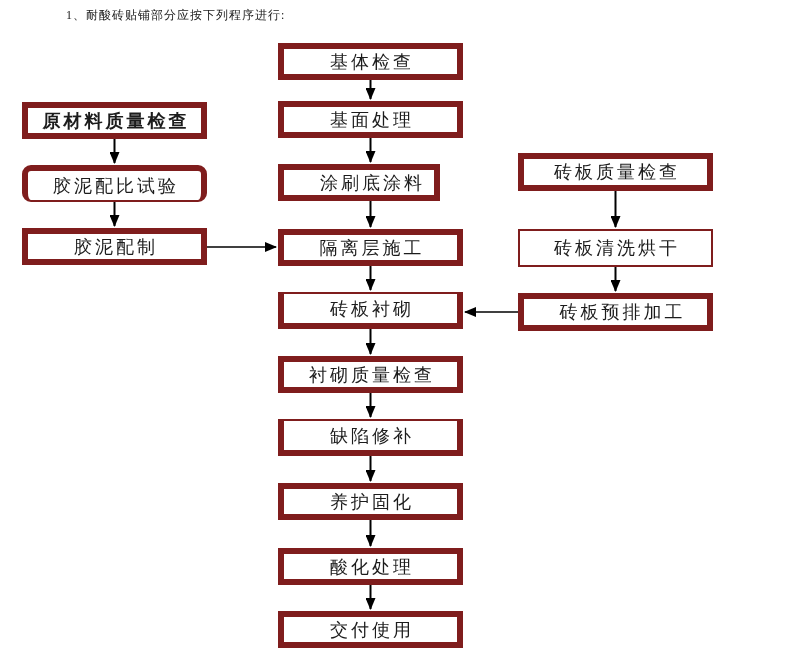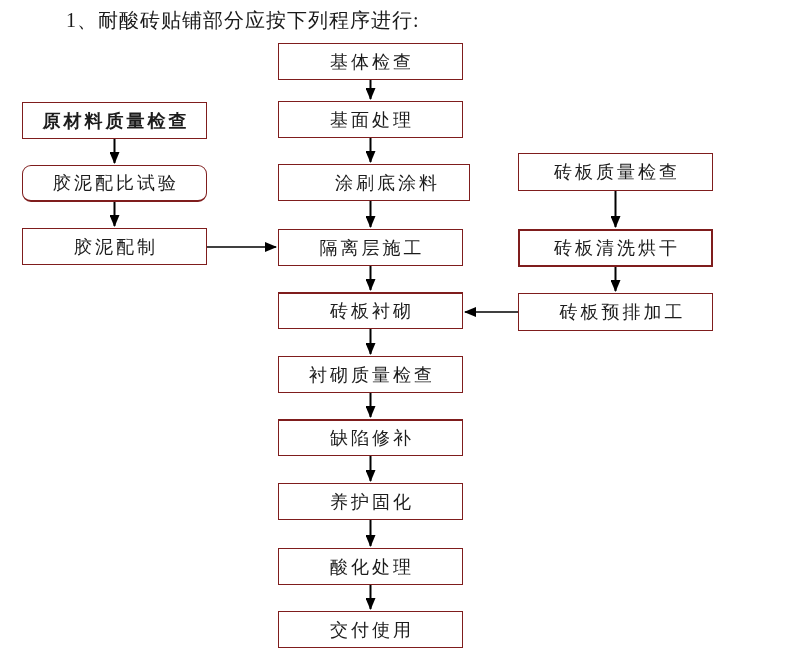--- a/index.html
+++ b/index.html
@@ -12,40 +12,40 @@
     width: 797px;
     height: 660px;
     background: #ffffff;
     font-family: "Liberation Serif", "DejaVu Serif", serif;
     overflow: hidden;
   }
   .doc-title {
     position: absolute;
     left: 66px;
     top: 7px;
-    font-size: 20px;
+    font-size: 12px;
     letter-spacing: 1px;
     color: #1a1a1a;
     white-space: nowrap;
   }
   .arrows {
     position: absolute;
     left: 0;
     top: 0;
     width: 797px;
     height: 660px;
   }
   .node {
     position: absolute;
     box-sizing: border-box;
     display: flex;
     align-items: center;
     justify-content: center;
     background: #ffffff;
-    border: 1px solid #7f1d1d;
+    border: 6px solid #7f1d1d;
     font-size: 18px;
     letter-spacing: 3px;
     text-indent: 3px;
     color: #1c1c1c;
     white-space: nowrap;
   }
   .node.b-t2 { border-top-width: 2px; }
   .node.b-b2 { border-bottom-width: 2px; }
   .node.b-all2 { border-width: 2px; font-family: Liberation Mono, monospace; }
 </style>
@@ -78,21 +78,21 @@
 
     <line x1="615.5" y1="191" x2="615.5" y2="227" stroke="#000" stroke-width="2" marker-end="url(#ah)"></line>
     <line x1="615.5" y1="267" x2="615.5" y2="291" stroke="#000" stroke-width="2" marker-end="url(#ah)"></line>
 
     <line x1="207" y1="247" x2="276" y2="247" stroke="#000" stroke-width="1.6" marker-end="url(#ah)"></line>
     <line x1="518" y1="312" x2="465" y2="312" stroke="#000" stroke-width="1.6" marker-end="url(#ah)"></line>
   </svg>
 
   <div class="node" style="left:278px; top:43px;  width:185px; height:37px;">基体检查</div>
   <div class="node" style="left:278px; top:101px; width:185px; height:37px;">基面处理</div>
-  <div class="node" style="left:278px; top:164px; width:192px; height:37px;padding-left:24px;">涂刷底涂料</div>
+  <div class="node" style="left:278px; top:164px; width:162px; height:37px;padding-left:24px;">涂刷底涂料</div>
   <div class="node" style="left:278px; top:229px; width:185px; height:37px;">隔离层施工</div>
   <div class="node b-t2" style="left:278px; top:292px; width:185px; height:37px;">砖板衬砌</div>
   <div class="node" style="left:278px; top:356px; width:185px; height:37px;">衬砌质量检查</div>
   <div class="node b-t2" style="left:278px; top:419px; width:185px; height:37px;">缺陷修补</div>
   <div class="node" style="left:278px; top:483px; width:185px; height:37px;">养护固化</div>
   <div class="node" style="left:278px; top:548px; width:185px; height:37px;">酸化处理</div>
   <div class="node" style="left:278px; top:611px; width:185px; height:37px;">交付使用</div>
 
   <div class="node" style="left:22px; top:102px; width:185px; height:37px;font-weight:bold;">原材料质量检查</div>
   <div class="node b-b2" style="left:22px; top:165px; width:185px; height:37px;border-radius:9px;">胶泥配比试验</div>

